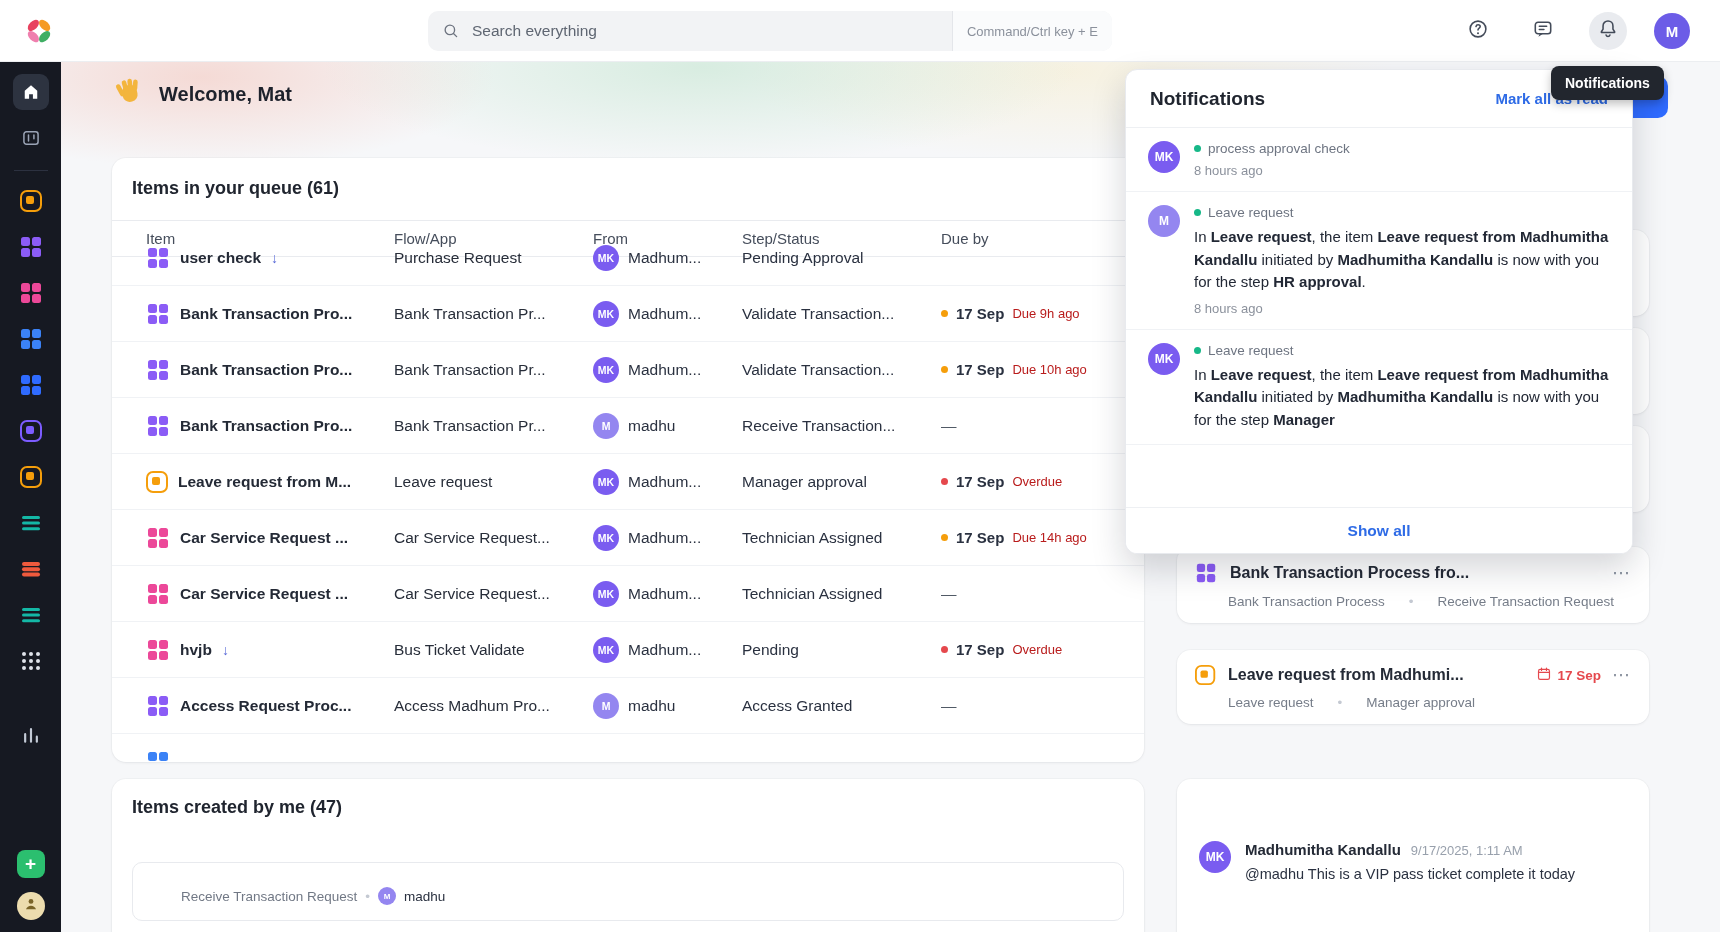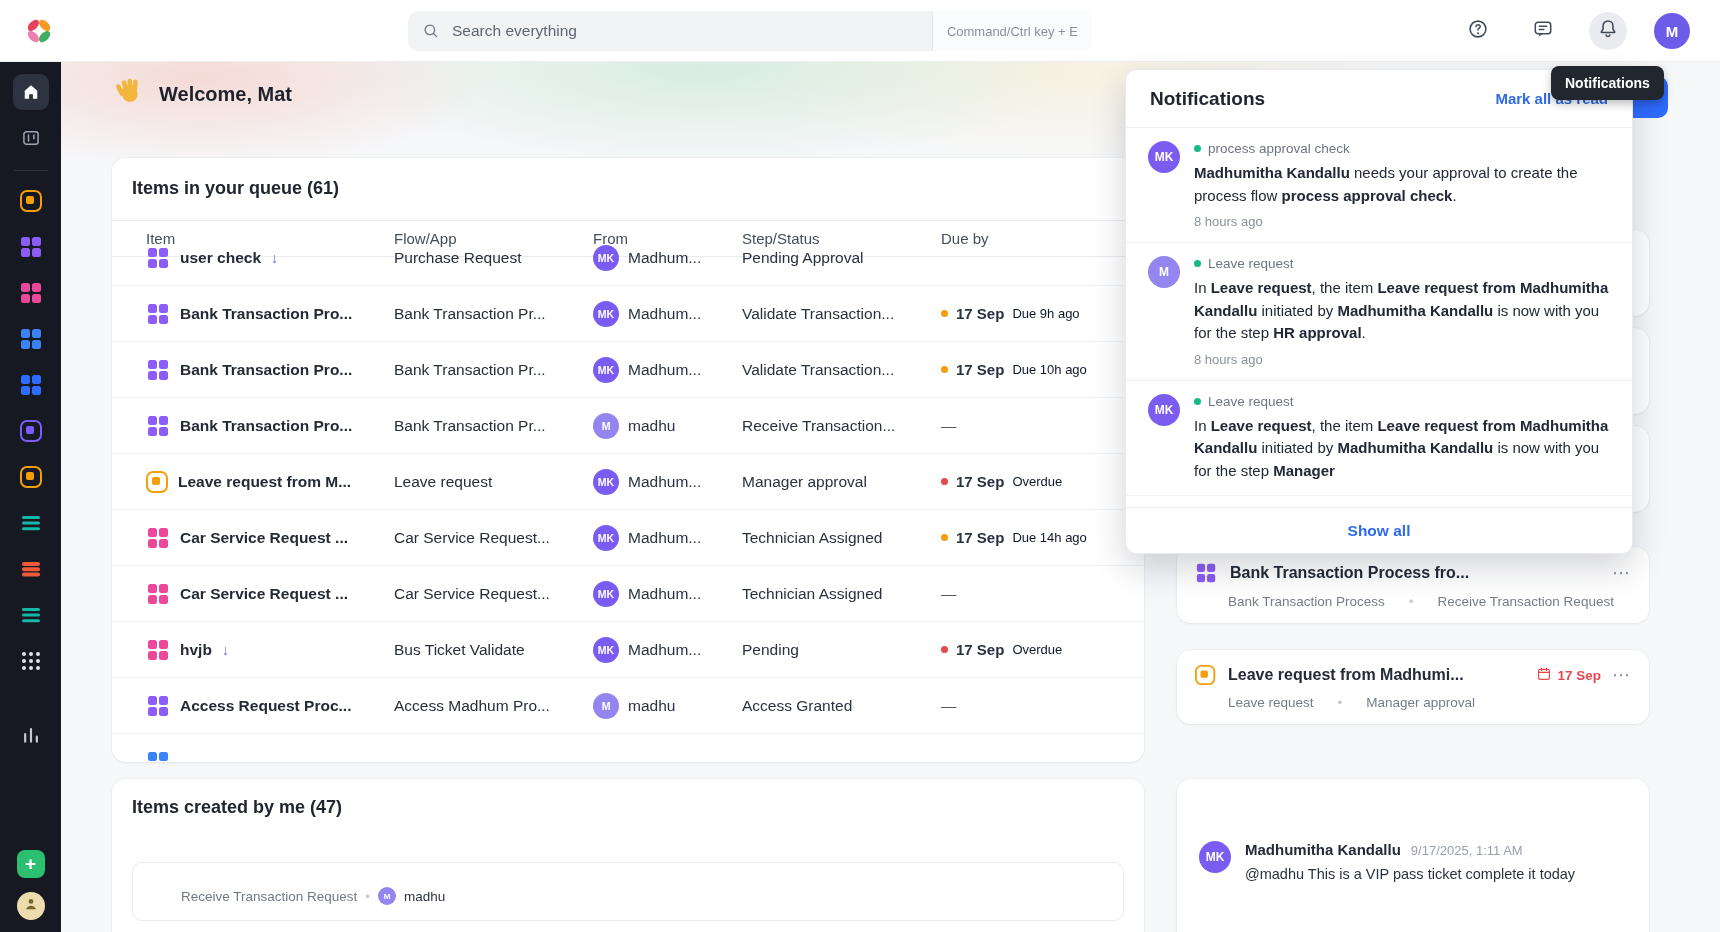--- a/index.html
+++ b/index.html
@@ -2,21 +2,21 @@
 <html><head>
 <meta charset="utf-8">
 <style>
   * { margin:0; padding:0; box-sizing:border-box; }
   html,body { width:1720px; height:932px; overflow:hidden; font-family:"Liberation Sans","DejaVu Sans",sans-serif; background:#fff; }
   #root { position:relative; width:1720px; height:932px; overflow:hidden; }
 
   
   .topbar { position:absolute; left:0; top:0; width:1720px; height:62px; background:#fff; border-bottom:1px solid #eceef1; z-index:5; }
   .logo { position:absolute; left:24px; top:16px; }
-  .searchbar { position:absolute; left:408px; top:11px; width:684px; height:40px; background:#f2f3f5; border-radius:10px; display:flex; align-items:center; overflow:hidden; cursor:pointer; }
+  .searchbar { position:absolute; left:428px; top:11px; width:684px; height:40px; background:#f2f3f5; border-radius:10px; display:flex; align-items:center; overflow:hidden; cursor:pointer; }
   .searchbar .mag { margin:0 12px 0 14px; display:flex; }
   .search-ph { font-size:15.5px; color:#5f6672; flex:1; }
   .search-hint { height:100%; display:flex; align-items:center; padding:0 14px; background:#fafbfc; border-left:1px solid #e4e6ea; color:#8b919c; font-size:13px; white-space:nowrap; }
   .tb-ic { position:absolute; top:12px; width:38px; height:38px; border-radius:50%; display:flex; align-items:center; justify-content:center; cursor:pointer; }
   .tb-ic.active { background:#e9ebef; }
   .tb-avatar { position:absolute; top:13px; width:36px; height:36px; border-radius:50%; background:#6c5ce7; color:#fff; font-size:15px; font-weight:700; display:flex; align-items:center; justify-content:center; cursor:pointer; }
 
   
   .sidebar { position:absolute; left:0; top:62px; width:61px; height:870px; background:#161922; display:flex; flex-direction:column; align-items:center; padding:12px 0 12px; z-index:4; }
   .sic { width:36px; height:36px; border-radius:9px; display:flex; align-items:center; justify-content:center; cursor:pointer; flex:none; margin-bottom:10px; }
@@ -50,21 +50,21 @@
   .item-name { font-weight:600; color:#242a36; white-space:nowrap; overflow:hidden; text-overflow:ellipsis; }
   .arrow { color:#5a6bd8; font-size:14px; font-weight:700; flex:none; }
   .qc.c2 { font-weight:500; color:#272d39; white-space:nowrap; overflow:hidden; text-overflow:ellipsis; padding-right:10px; }
   .qc.c3 { display:flex; align-items:center; gap:9px; min-width:0; }
   .from-name { white-space:nowrap; overflow:hidden; text-overflow:ellipsis; }
   .qc.c4 { white-space:nowrap; overflow:hidden; text-overflow:ellipsis; padding-right:10px; }
   .qc.c5 { display:flex; align-items:center; gap:8px; }
   .due-dot { width:7px; height:7px; border-radius:50%; flex:none; }
   .due-dot.warn { background:#f59e0b; } .due-dot.danger { background:#e5484d; }
   .due-date { font-size:15px; font-weight:700; color:#2a3140; }
-  .due-note { font-size:13px; color:#0f172a; }
+  .due-note { font-size:13px; color:#b91c1c; }
   .dash { color:#515a66; }
 
   .avatar { border-radius:50%; color:#fff; font-weight:700; display:flex; align-items:center; justify-content:center; flex:none; }
   .avatar.sm { width:26px; height:26px; font-size:10.5px; }
   .avatar.md { width:32px; height:32px; font-size:12px; }
   .avatar.xs { width:18px; height:18px; font-size:8px; }
 
   .gicon { width:24px; height:24px; position:relative; flex:none; }
   .gicon.grid::before { content:""; position:absolute; left:2px; top:2px; width:9px; height:9px; border-radius:2.5px; background:var(--c); box-shadow:11px 0 0 var(--c), 0 11px 0 var(--c), 11px 11px 0 var(--c); }
   .gicon.frame { width:22px; height:22px; border:2.5px solid var(--c); border-radius:7px; }
@@ -483,21 +483,20 @@
       <span class="np-markall">Mark all as read</span>
     </div>
     <div class="np-list" id="np-list">
         <div class="n-item">
           <span class="avatar md" style="background: rgb(122, 92, 240);">MK</span>
           <div class="n-content">
             <div class="n-type">
               <span class="n-dot"></span>
               <span class="n-type-label">process approval check</span>
             </div>
-            <div class="n-text"><span class="b">Madhumitha Kandallu</span><span> needs your approval to create the process flow </span><span class="b">process approval check</span><span>.</span></div>
             <div class="n-time">8 hours ago</div>
           </div>
         </div>
         <div class="n-item">
           <span class="avatar md" style="background: rgb(148, 134, 240);">M</span>
           <div class="n-content">
             <div class="n-type">
               <span class="n-dot"></span>
               <span class="n-type-label">Leave request</span>
             </div>

